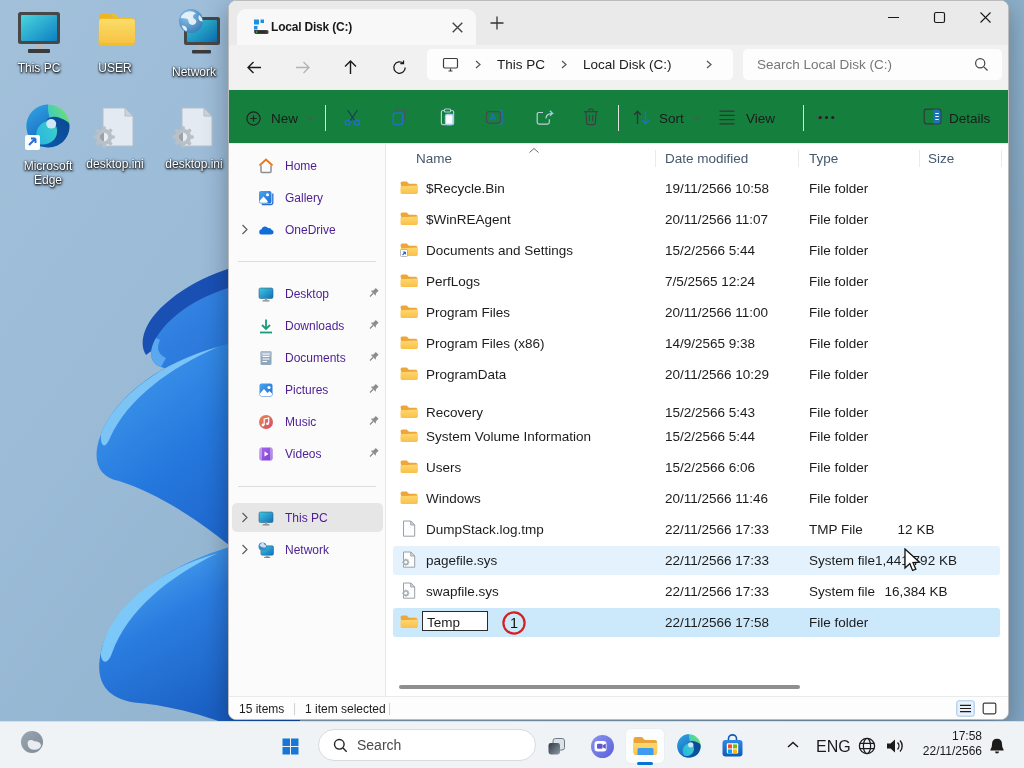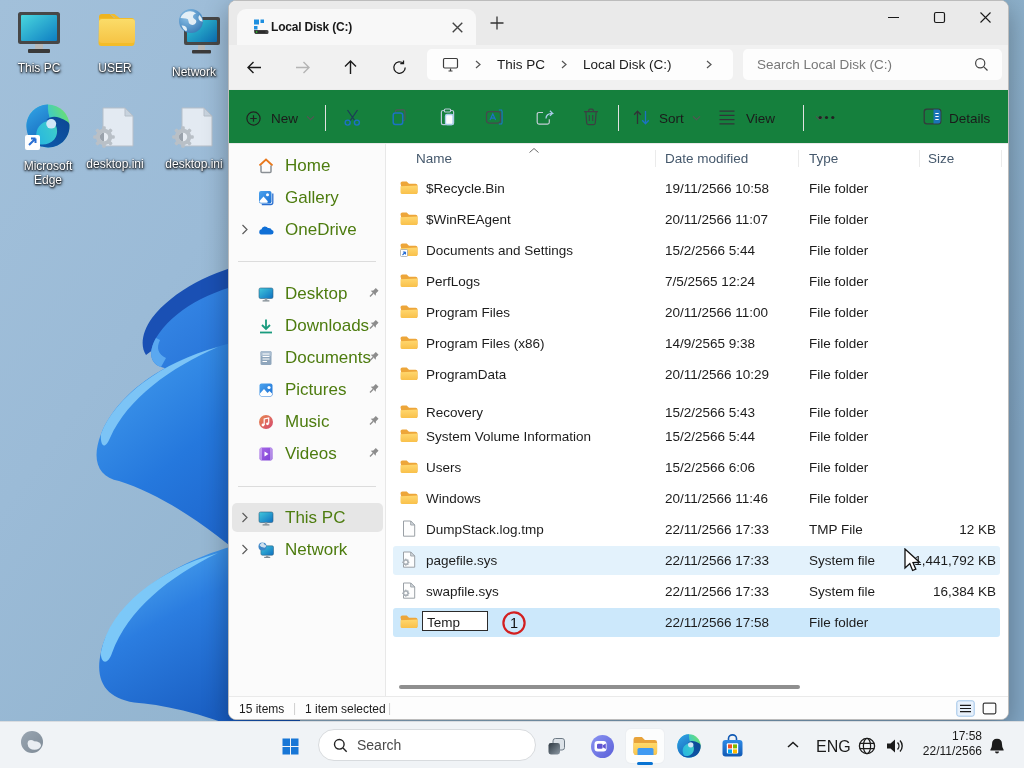--- a/index.html
+++ b/index.html
@@ -24,37 +24,37 @@
 .navbtn { position:absolute; top:8px; width:28px; height:28px; display:flex; align-items:center; justify-content:center; }
 #crumb { position:absolute; left:198px; top:4px; width:306px; height:31px; background:#fdfdfd; border-radius:5px; display:flex; align-items:center; font-size:13.5px; color:#1b1b1b; }
 #crumb .bsep { width:38px; text-align:center; }
 #searchbox { position:absolute; left:514px; top:4px; width:259px; height:31px; background:#fdfdfd; border-radius:5px; font-size:13.5px; color:#777; }
 
 #toolbar { position:absolute; left:0; top:88px; width:100%; height:55px; background:#15803d; border-top:1px solid #ededed; border-bottom:1px solid #e9e9e9; }
 .tbtn { position:absolute; top:14px; height:28px; display:flex; align-items:center; font-size:13.5px; color:#1b1b1b; }
 .tsep { position:absolute; top:15px; height:26px; border-left:1px solid #e1e1e1; }
 
 #sidebar { position:absolute; left:0; top:143px; width:157px; height:552px; background:#fbfbfb; border-right:1px solid #e8e8e8; }
-.sitem { position:absolute; left:3px; width:151px; height:29px; border-radius:5px; display:flex; align-items:center; font-size:17px; color:#4d7c0f; }
+.sitem { position:absolute; left:3px; width:151px; height:29px; border-radius:5px; display:flex; align-items:center; font-size:12px; color:#4c1d95; }
 .sitem .chev { width:14px; margin-left:6px; }
 .sitem .noch { width:14px; margin-left:6px; }
 .sitem .sic { width:16px; height:16px; margin:0 11px 0 6px; flex:none; }
 .sitem .pin { position:absolute; right:3px; top:8px; }
 .ssep { position:absolute; left:9px; width:138px; border-top:1px solid #dcdcdc; }
 
 #filearea { position:absolute; left:158px; top:143px; width:623px; height:552px; background:#fff; overflow:hidden; }
 .hname { position:absolute; top:7px; font-size:13.5px; color:#45586c; }
 .csep { position:absolute; top:6px; height:17px; border-left:1px solid #ebebeb; }
 .frow { position:absolute; left:6px; width:607px; height:29px; border-radius:3px; }
 .frow div { position:absolute; font-size:13.5px; color:#1c1c1c; top:7px; white-space:nowrap; }
 .frow svg.fic { position:absolute; left:7px; top:5px; }
 .frow .fname { left:33px; }
 .frow .fdate { left:272px; }
 .frow .ftype { left:416px; }
-.frow .fsize { left:443px; width:160px; text-align:right; }
+.frow .fsize { left:443px; width:160px; text-align:center; }
 
 #statusbar { position:absolute; left:0; top:695px; width:100%; height:24px; background:#fdfdfd; border-top:1px solid #eaeaea; font-size:12px; color:#1b1b1b; }
 
 
 #taskbar { position:absolute; left:0; top:721px; width:1024px; height:47px; background:#f0f3f6; border-top:1px solid #d9dce0; }
 .tk { position:absolute; top:7px; width:38px; height:34px; display:flex; align-items:center; justify-content:center; border-radius:5px; }
 #tksearch { position:absolute; left:318px; top:7px; width:218px; height:32px; background:#fff; border:1px solid #d8dbde; border-radius:17px; display:flex; align-items:center; color:#494949; font-size:14px; }
 #clock { position:absolute; right:42px; top:7px; text-align:right; font-size:12px; line-height:15px; color:#1a1a1a; }
 </style>
 </head>

